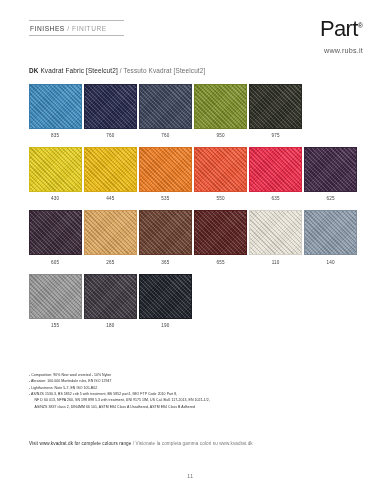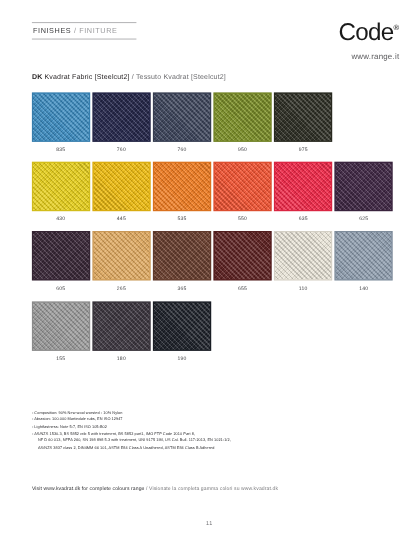--- a/index.html
+++ b/index.html
@@ -182,22 +182,22 @@
 
     <div class="finishes-block">
       <div class="rule-top"></div>
       <div class="finishes-text">
         <span>FINISHES</span><span class="slash"> / </span><span class="it">FINITURE</span>
       </div>
       <div class="rule-bottom"></div>
     </div>
 
     <div class="brand-block">
-      <div class="brand-name"><span>Code</span><span class="brand-reg">®</span></div>
-      <div class="brand-url">www.range.it</div>
+      <div class="brand-name"><span>Part</span><span class="brand-reg">®</span></div>
+      <div class="brand-url">www.rubs.it</div>
     </div>
 
   </div>
 
   <div class="section-title">
     <span class="code">DK</span><span> Kvadrat Fabric [Steelcut2] </span><span class="it">/</span><span class="it"> Tessuto Kvadrat [Steelcut2]</span>
   </div>
 
   <div class="grid" id="swatch-grid">
       <div class="swatch-row">

